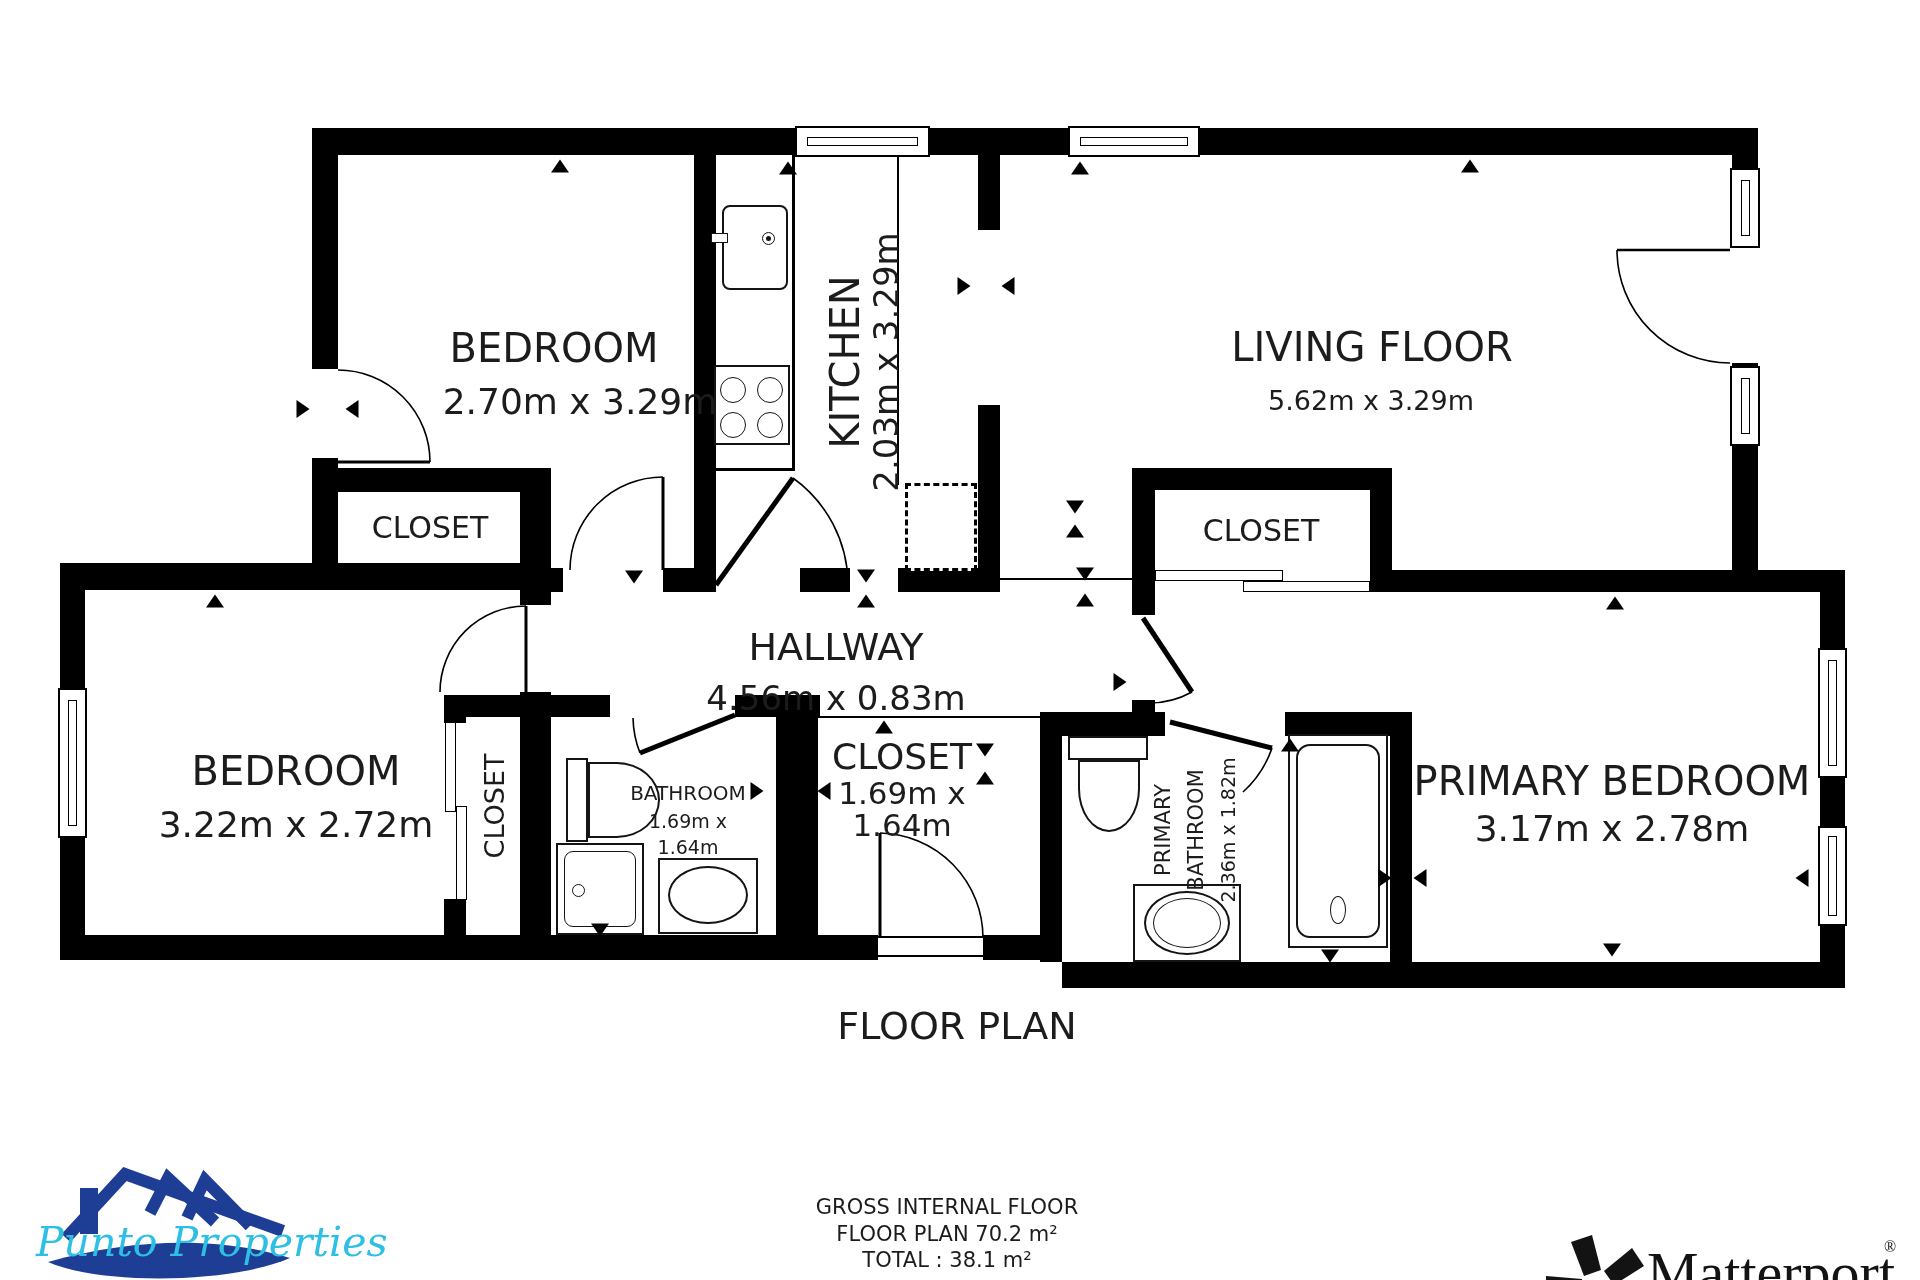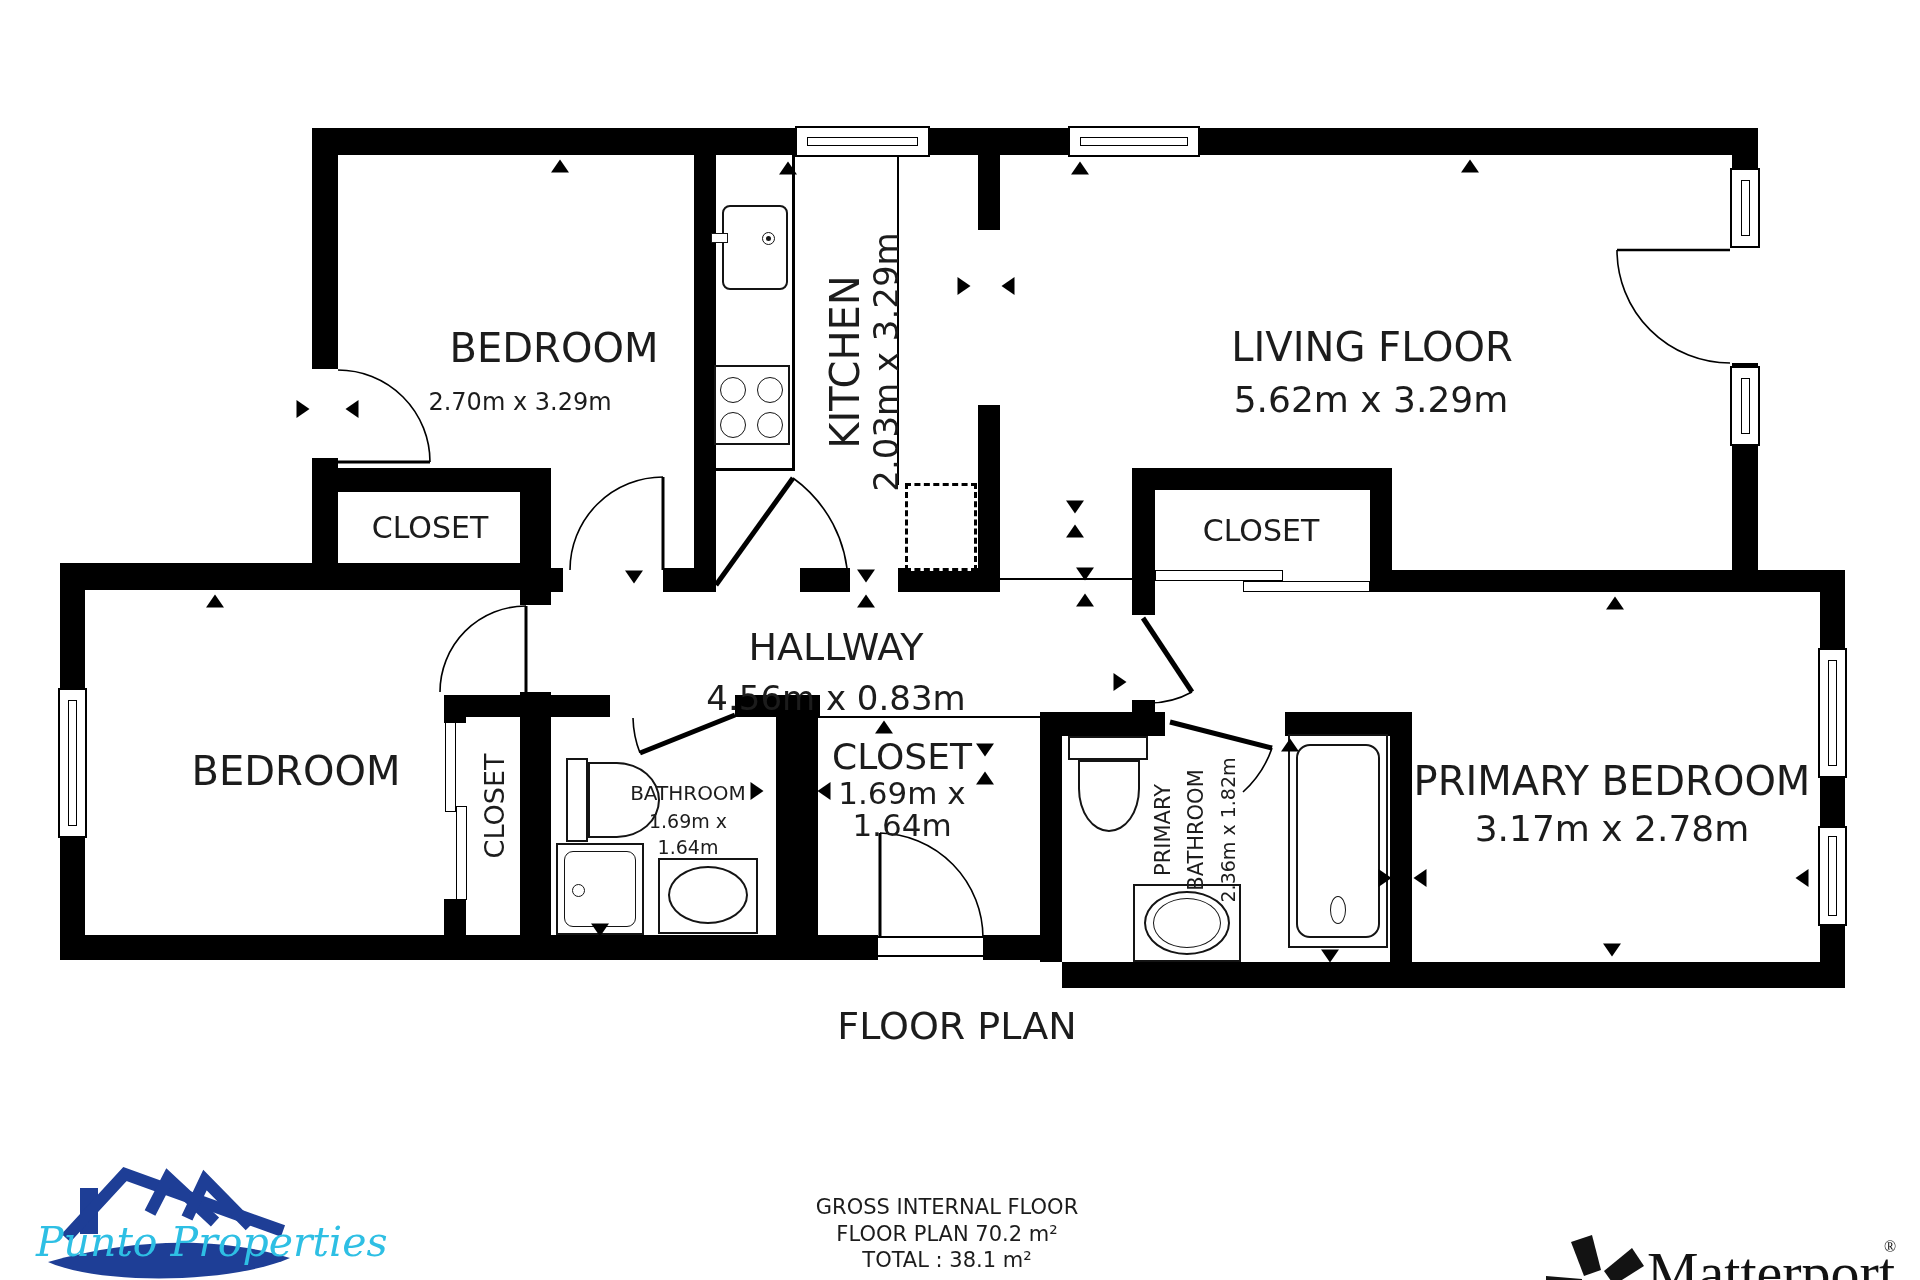--- a/index.html
+++ b/index.html
@@ -228,32 +228,33 @@
       <path d="M1604,1271 L1632,1248 L1644,1266 L1614,1285 Z"></path>
       <path d="M1614,1289 L1644,1308 L1632,1326 L1604,1303 Z"></path>
       <path d="M1600,1304 L1592,1339 L1571,1332 L1584,1298 Z"></path>
       <path d="M1582,1296 L1546,1298 L1546,1276 L1582,1279 Z"></path>
       <text x="1647" y="1292" font-size="58" font-family="Liberation Serif, serif" fill="#131313">Matterport</text>
       <text x="1884" y="1252" font-size="16" font-family="Liberation Serif, serif" fill="#131313">®</text>
     </g>
   </svg>
 
   <div class="lbl" style="left:554px;top:348px;font-size:40px">BEDROOM</div>
-  <div class="lbl" style="left:520px;top:402px;font-size:24px">2.70m x 3.29m</div>
+  <div class="lbl" style="left:580px;top:402px;font-size:36px">2.70m x 3.29m</div>
 
   <div class="vlbl" style="left:845px;top:362px;font-size:40px">KITCHEN</div>
   <div class="vlbl" style="left:886px;top:362px;font-size:34px">2.03m x 3.29m</div>
 
   <div class="lbl" style="left:1372px;top:347px;font-size:40px">LIVING FLOOR</div>
-  <div class="lbl" style="left:1371px;top:400px;font-size:36px">5.62m x 3.29m</div>
+  <div class="lbl" style="left:1371px;top:400px;font-size:27px">5.62m x 3.29m</div>
 
   <div class="lbl" style="left:430px;top:528px;font-size:30px">CLOSET</div>
   <div class="lbl" style="left:1261px;top:531px;font-size:30px">CLOSET</div>
 
   <div class="lbl" style="left:296px;top:771px;font-size:40px">BEDROOM</div>
+  <div class="lbl" style="left:296px;top:825px;font-size:36px">3.22m x 2.72m</div>
 
   <div class="vlbl" style="left:494px;top:806px;font-size:27px">CLOSET</div>
 
   <div class="lbl" style="left:688px;top:793px;font-size:20px">BATHROOM</div>
   <div class="lbl" style="left:688px;top:821px;font-size:19px">1.69m x</div>
   <div class="lbl" style="left:688px;top:847px;font-size:19px">1.64m</div>
 
   <div class="lbl" style="left:836px;top:647px;font-size:38px">HALLWAY</div>
   <div class="lbl" style="left:836px;top:698px;font-size:34px">4.56m x 0.83m</div>
 

